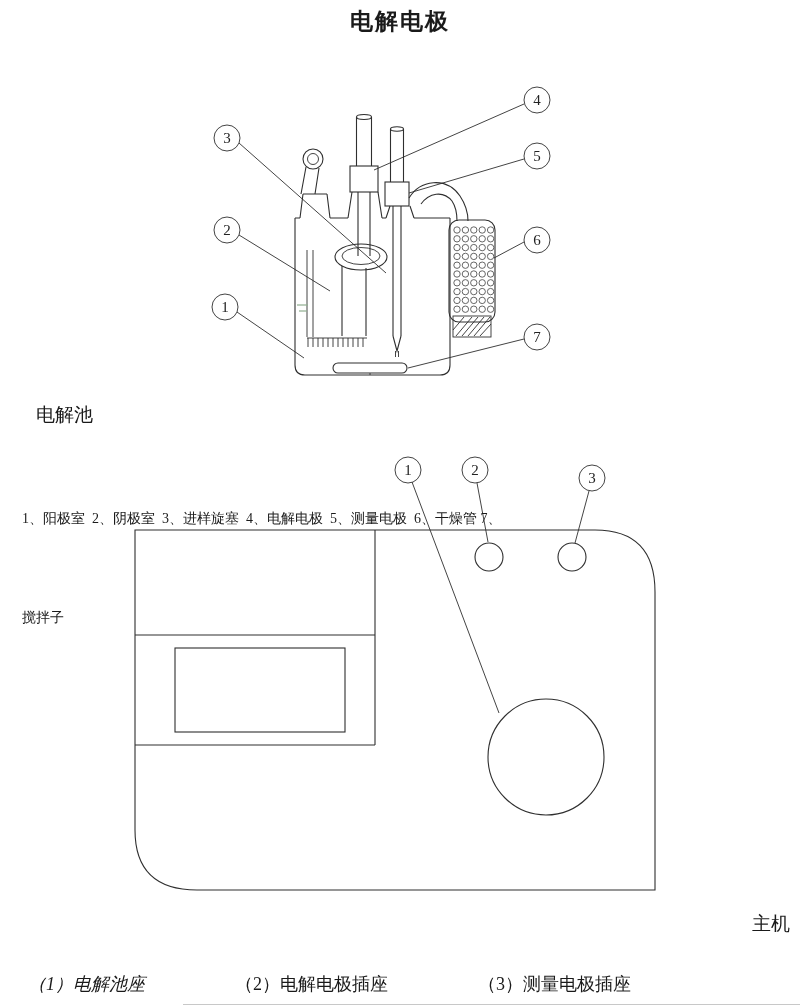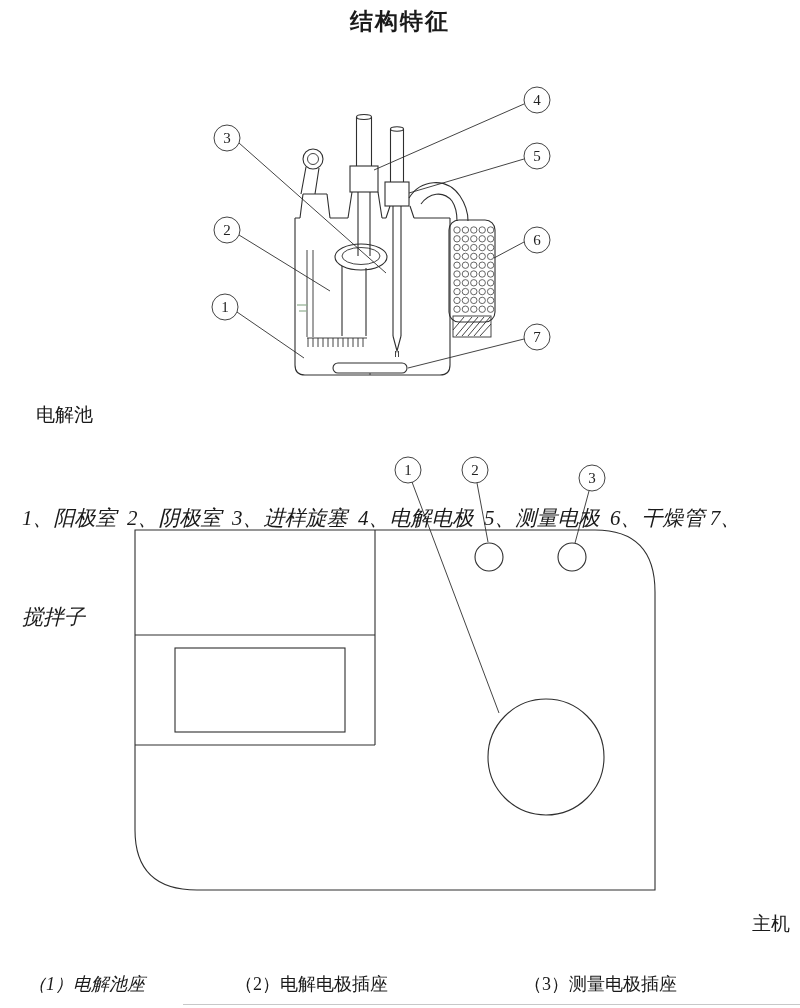--- a/index.html
+++ b/index.html
@@ -4,36 +4,36 @@
 <style>
   html,body{margin:0;padding:0;}
   body{
     width:800px;height:1008px;position:relative;background:#ffffff;
     font-family:"Liberation Serif","DejaVu Serif",serif;color:#1a1a1a;
     overflow:hidden;
   }
   .abs{position:absolute;}
   #page-title{top:6px;left:0;width:800px;text-align:center;font-size:23px;font-weight:bold;letter-spacing:2px;}
   #cell-caption{top:402px;left:0;width:770px;text-align:left;font-size:19px;padding-left:36px;}
-  #legend{top:436px;left:22px;width:762px;font-size:21px;line-height:33px;white-space:pre-wrap;font-style:italic;}
+  #legend{top:436px;left:22px;width:762px;font-size:14px;line-height:33px;white-space:pre-wrap;}
   #main-caption{top:911px;left:0;width:790px;text-align:right;font-size:19px;}
   .footer-item{top:972px;font-size:18px;}
   #footer-item-1{left:28px;font-style:italic;}
   #footer-item-2{left:235px;}
-  #footer-item-3{left:524px;}
+  #footer-item-3{left:478px;}
   #scan-line{top:1004px;left:183px;width:617px;height:1px;background:#c8c8c8;}
   svg{position:absolute;top:0;left:0;}
   svg text{font-family:"Liberation Serif","DejaVu Serif",serif;font-size:15px;fill:#222;}
   .ink{stroke:#2f2f2f;fill:none;stroke-width:1.1;}
   .thin{stroke:#2f2f2f;fill:none;stroke-width:0.9;}
 </style>
 </head>
 <body>
 
-<div class="abs" id="page-title">结构特征</div>
+<div class="abs" id="page-title">电解电极</div>
 
 <svg width="800" height="1008" viewBox="0 0 800 1008">
 
   <g>
 
     <path class="ink" d="M295,218 L295,365 Q295,375 305,375 L440,375 Q450,375 450,365 L450,218"></path>
 
     <path class="ink" d="M295,218 L300,218 M330,218 L348,218 M382,218 L386,218 M414,218 L450,218"></path>
 
     <g>

